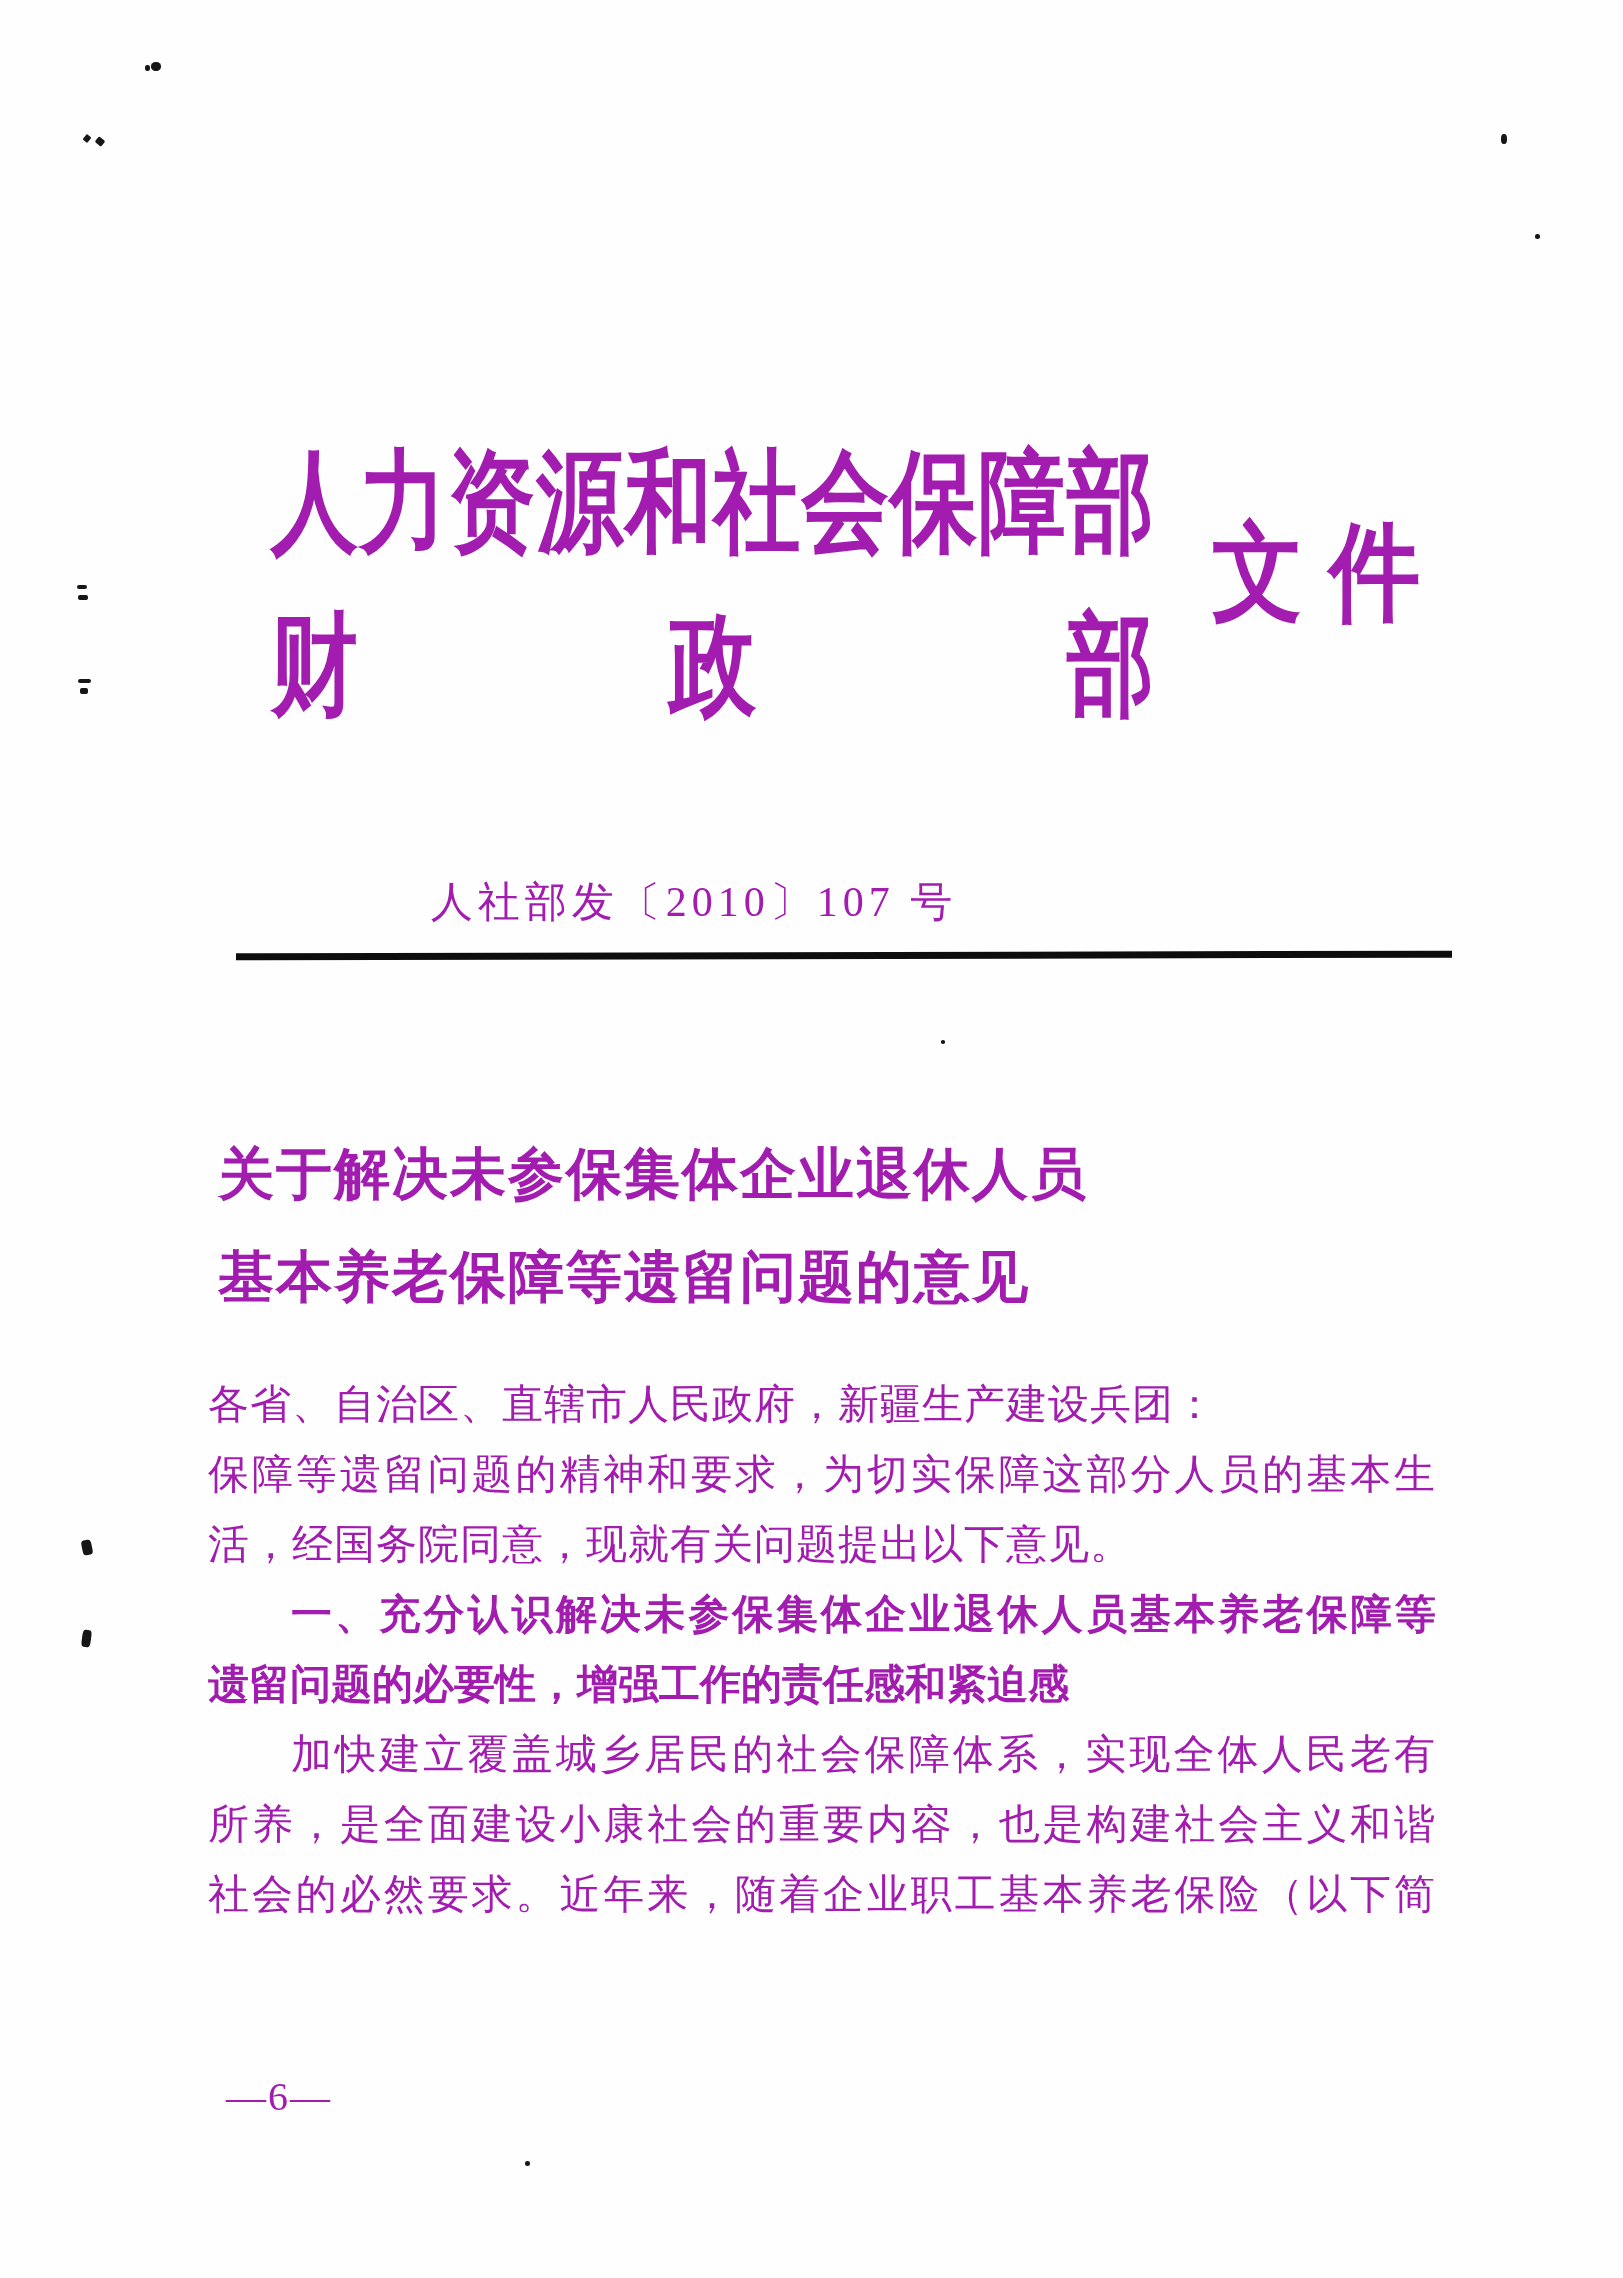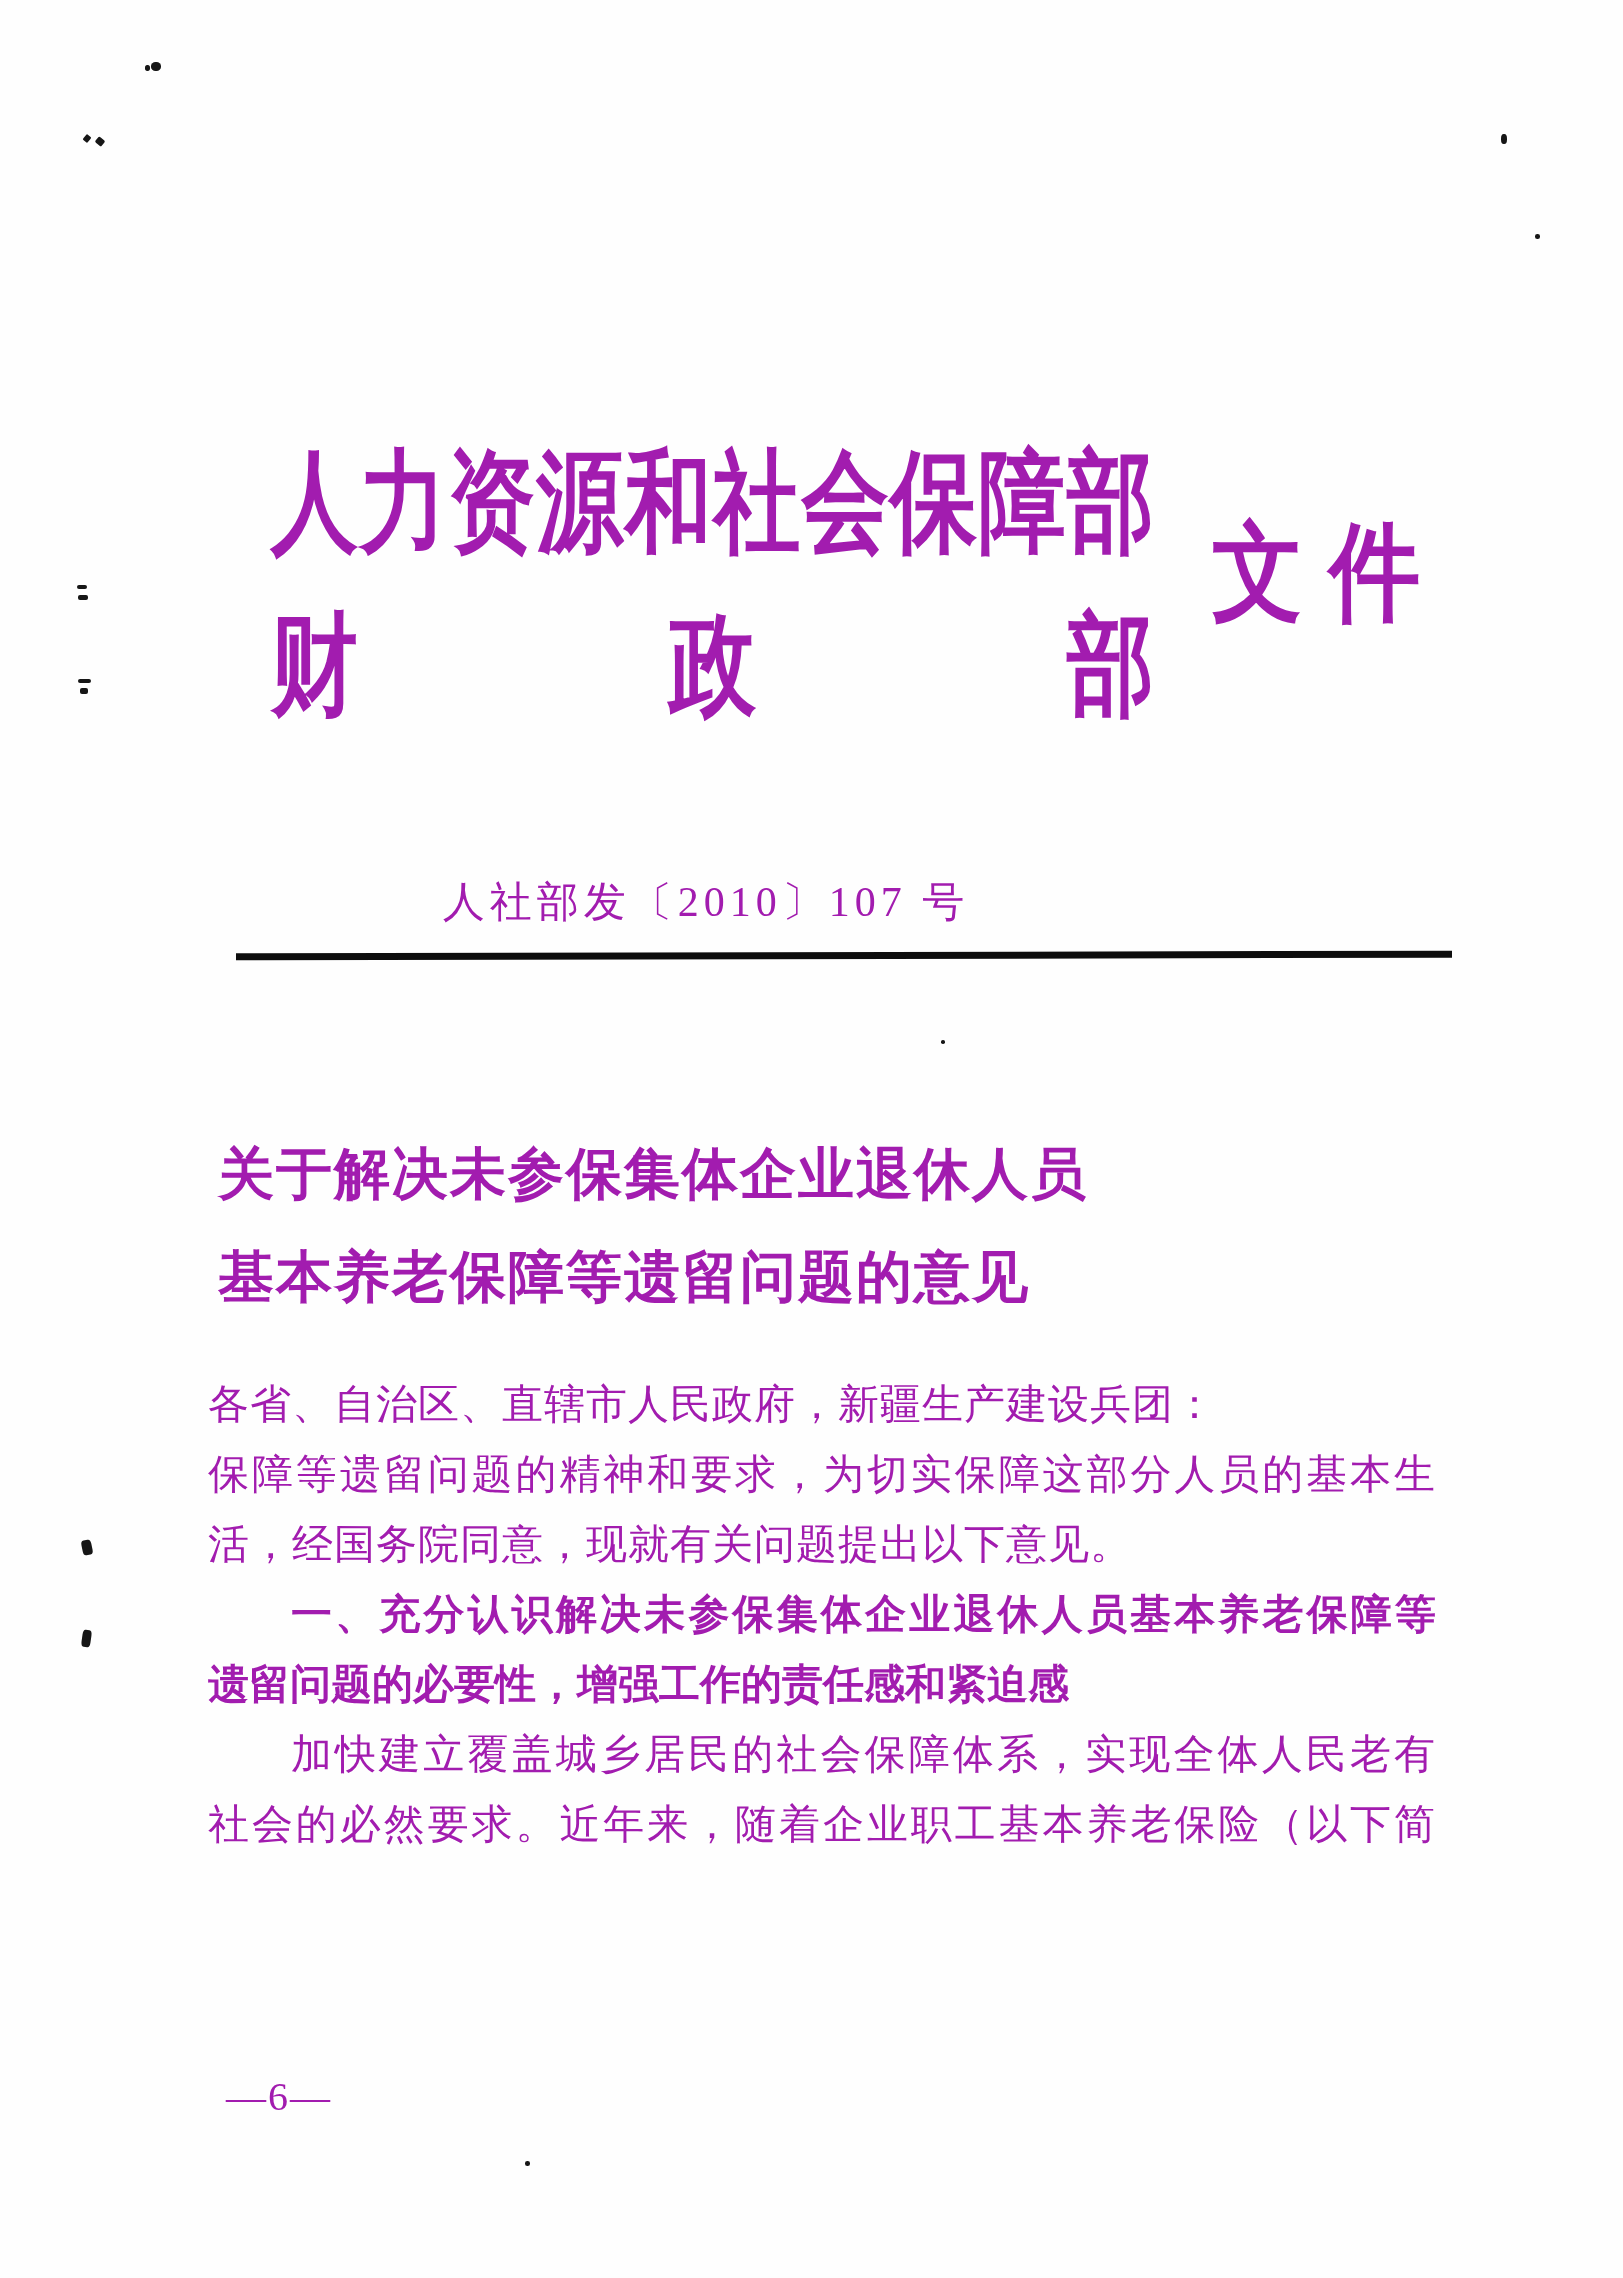--- a/index.html
+++ b/index.html
@@ -37,21 +37,21 @@
     font-size: 91px;
     font-weight: bold;
     line-height: 1;
     letter-spacing: 26px;
     white-space: nowrap;
     transform: scaleY(1.18);
     transform-origin: top left;
   }
   .doc-number {
     position: absolute;
-    left: 16px;
+    left: 4px;
     top: 877px;
     width: 1380px;
     text-align: center;
     font-size: 42px;
     letter-spacing: 5px;
     line-height: 1.2;
   }
   .red-rule {
     position: absolute;
     left: 236px;
@@ -119,20 +119,21 @@
     <div>基本养老保障等遗留问题的意见</div>
   </div>
 
   <div class="doc-body">
     <div class="bline">各省、自治区、直辖市人民政府，新疆生产建设兵团：</div>
     <div class="bline just">保障等遗留问题的精神和要求，为切实保障这部分人员的基本生</div>
     <div class="bline">活，经国务院同意，现就有关问题提出以下意见。</div>
     <div class="bline just ind hd">一、充分认识解决未参保集体企业退休人员基本养老保障等</div>
     <div class="bline hd">遗留问题的必要性，增强工作的责任感和紧迫感</div>
     <div class="bline just ind">加快建立覆盖城乡居民的社会保障体系，实现全体人民老有</div>
+    <div class="bline just">所养，是全面建设小康社会的重要内容，也是构建社会主义和谐</div>
     <div class="bline just">社会的必然要求。近年来，随着企业职工基本养老保险（以下简</div>
   </div>
 
   <div class="page-number">—6—</div>
 
   <div class="speck" style="left:145px; top:65px; width:5px; height:6px;"></div>
   <div class="speck" style="left:151px; top:62px; width:10px; height:9px;"></div>
   <div class="speck" style="left:84px; top:135px; width:6px; height:7px; transform:rotate(40deg); border-radius:20%;"></div>
   <div class="speck" style="left:96px; top:138px; width:8px; height:7px; transform:rotate(40deg); border-radius:20%;"></div>
   <div class="speck" style="left:1501px; top:134px; width:6px; height:10px;"></div>

